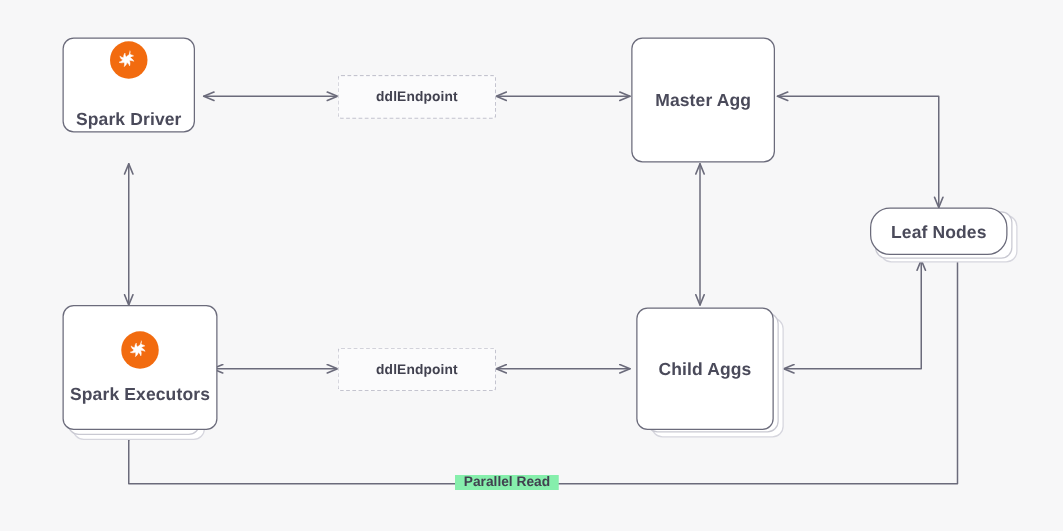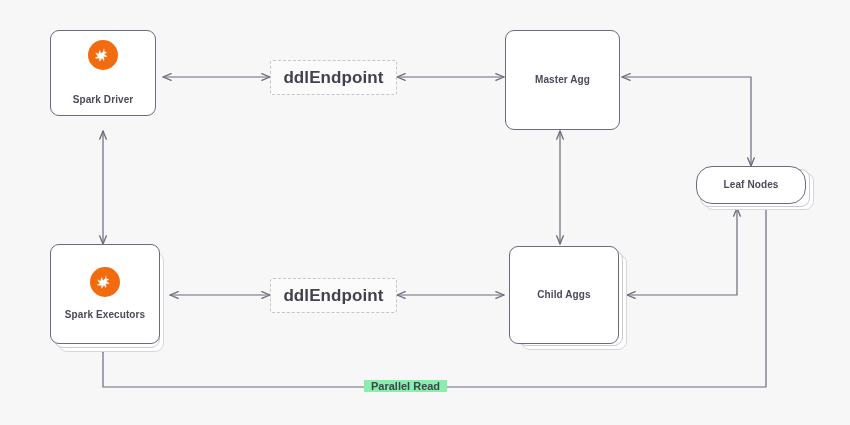--- a/index.html
+++ b/index.html
@@ -34,21 +34,21 @@
     background: #ffffff;
     border: 1.3px solid #6b6b7b;
     border-radius: 9px;
     display: flex;
     flex-direction: column;
     align-items: center;
     justify-content: center;
     z-index: 5;
   }
   .node .label {
-    font-size: 10px;
+    font-size: 14px;
     font-weight: 600;
     color: #4a4a5a;
     letter-spacing: 0.1px;
     text-align: center;
     line-height: 1.2;
   }
   
   .stack-sheet {
     position: absolute;
     box-sizing: border-box;
@@ -64,21 +64,21 @@
     box-sizing: border-box;
     background: #fbfbfc;
     border: 1.3px dashed #c4c4cf;
     border-radius: 3px;
     display: flex;
     align-items: center;
     justify-content: center;
     z-index: 5;
   }
   .endpoint .label {
-    font-size: 17px;
+    font-size: 11px;
     font-weight: 700;
     color: #41414f;
     letter-spacing: 0.1px;
   }
   
   .spark-icon {
     width: 30px;
     height: 30px;
     border-radius: 50%;
     background: #f26b0f;
@@ -131,21 +131,21 @@
 
       <path d="M622,77 L751,77 L751,166" marker-start="url(#arrow-start)" marker-end="url(#arrow-end)"></path>
 
       <path d="M627,295 L737,295 L737,208" marker-start="url(#arrow-start)" marker-end="url(#arrow-end)"></path>
 
       <path d="M103,352 L103,387 L371,387" marker-start="url(#arrow-end)"></path>
       <path d="M766,208 L766,387 L424,387" marker-start="url(#arrow-end)"></path>
     </g>
   </svg>
 
-  <div class="node" style="left:50px; top:30px; width:106px; height:86px;gap:12px;">
+  <div class="node" style="left:50px; top:30px; width:106px; height:76px;gap:12px;">
     <span class="spark-icon">
       <svg width="19" height="19" viewBox="0 0 24 24" aria-hidden="true">
         <path d="M12.6 3.1 c0.5 1.7 0.2 3.1 -0.6 4.2 1.4 -0.3 2.9 0.1 4.3 1.2 -1.7 0.2 -2.9 0.9 -3.6 1.9 1.6 0.5 2.9 1.7 3.8 3.6 -1.8 -0.9 -3.3 -1.0 -4.5 -0.5 0.8 1.4 0.9 3.1 0.2 5.1 -0.6 -1.8 -1.5 -2.9 -2.7 -3.4 -0.2 1.6 -1.1 3.0 -2.8 4.1 0.6 -1.8 0.5 -3.2 -0.2 -4.3 -1.4 0.7 -3.1 0.7 -5.0 -0.2 1.9 -0.4 3.1 -1.2 3.7 -2.3 -1.4 -0.7 -2.4 -2.0 -2.8 -4.0 1.4 1.3 2.7 1.8 3.9 1.7 -0.3 -1.5 0.1 -3.1 1.3 -4.6 0.0 1.9 0.5 3.2 1.5 3.9 0.8 -1.3 2.2 -2.2 4.2 -2.6 -1.6 1.0 -2.5 2.1 -2.6 3.3" fill="#ffffff" stroke="#ffffff" stroke-width="0.5" stroke-linejoin="round"></path>
       </svg>
     </span>
     <span class="label">Spark Driver</span>
   </div>
 
   <div class="endpoint" style="left:270px; top:60px; width:127px; height:35px;">
     <span class="label">ddlEndpoint</span>
@@ -156,21 +156,21 @@
   </div>
 
   <div class="stack-sheet s2" style="left:704px; top:172px; width:110px; height:38px;"></div>
   <div class="stack-sheet" style="left:700px; top:169px; width:110px; height:38px;"></div>
   <div class="node" style="left:696px; top:166px; width:110px; height:38px;border-radius:16px;">
     <span class="label">Leaf Nodes</span>
   </div>
 
   <div class="stack-sheet s2" style="left:58px; top:252px; width:106px; height:100px;"></div>
   <div class="stack-sheet" style="left:54px; top:248px; width:106px; height:100px;"></div>
-  <div class="node" style="left:50px; top:244px; width:110px; height:100px;">
+  <div class="node" style="left:50px; top:244px; width:124px; height:100px;">
     <span class="spark-icon">
       <svg width="19" height="19" viewBox="0 0 24 24" aria-hidden="true">
         <path d="M12.6 3.1 c0.5 1.7 0.2 3.1 -0.6 4.2 1.4 -0.3 2.9 0.1 4.3 1.2 -1.7 0.2 -2.9 0.9 -3.6 1.9 1.6 0.5 2.9 1.7 3.8 3.6 -1.8 -0.9 -3.3 -1.0 -4.5 -0.5 0.8 1.4 0.9 3.1 0.2 5.1 -0.6 -1.8 -1.5 -2.9 -2.7 -3.4 -0.2 1.6 -1.1 3.0 -2.8 4.1 0.6 -1.8 0.5 -3.2 -0.2 -4.3 -1.4 0.7 -3.1 0.7 -5.0 -0.2 1.9 -0.4 3.1 -1.2 3.7 -2.3 -1.4 -0.7 -2.4 -2.0 -2.8 -4.0 1.4 1.3 2.7 1.8 3.9 1.7 -0.3 -1.5 0.1 -3.1 1.3 -4.6 0.0 1.9 0.5 3.2 1.5 3.9 0.8 -1.3 2.2 -2.2 4.2 -2.6 -1.6 1.0 -2.5 2.1 -2.6 3.3" fill="#ffffff" stroke="#ffffff" stroke-width="0.5" stroke-linejoin="round"></path>
       </svg>
     </span>
     <span class="label">Spark Executors</span>
   </div>
 
   <div class="endpoint" style="left:270px; top:278px; width:127px; height:35px;">
     <span class="label">ddlEndpoint</span>

